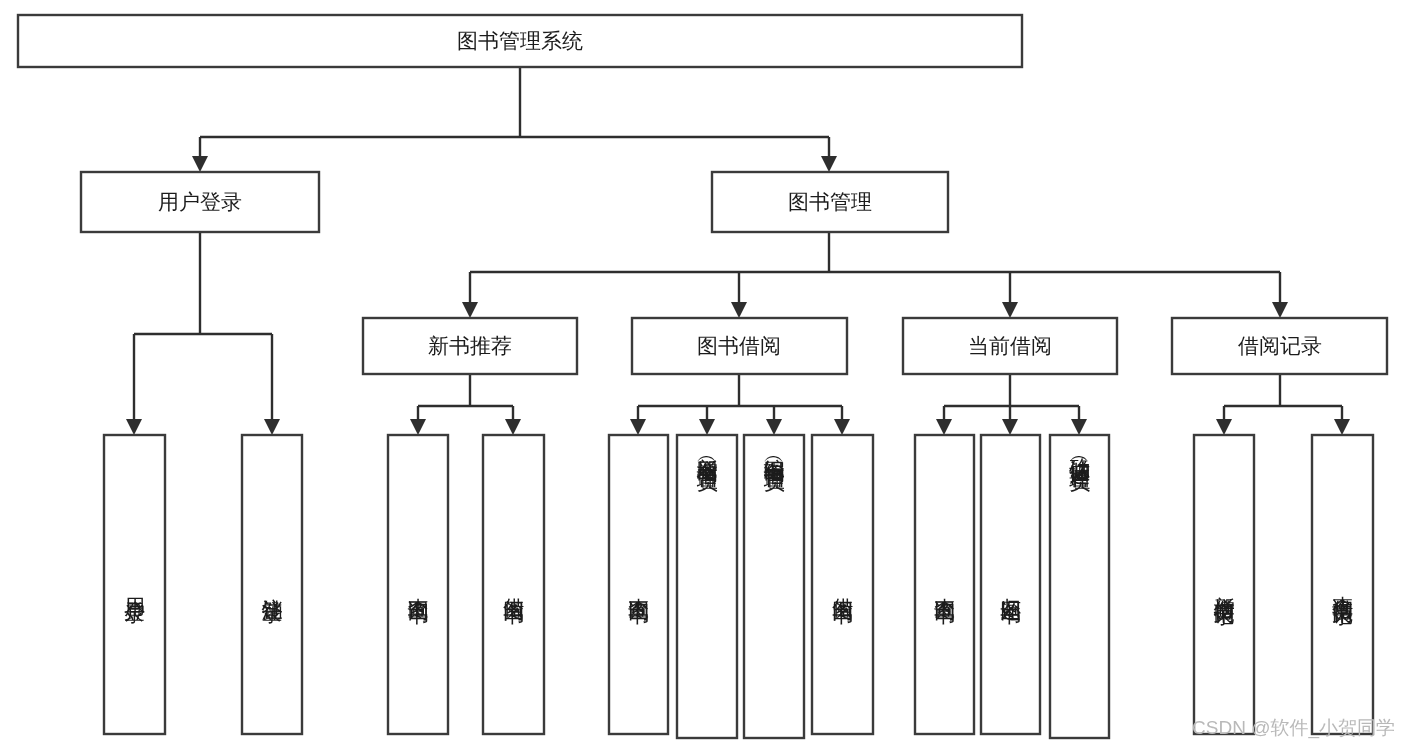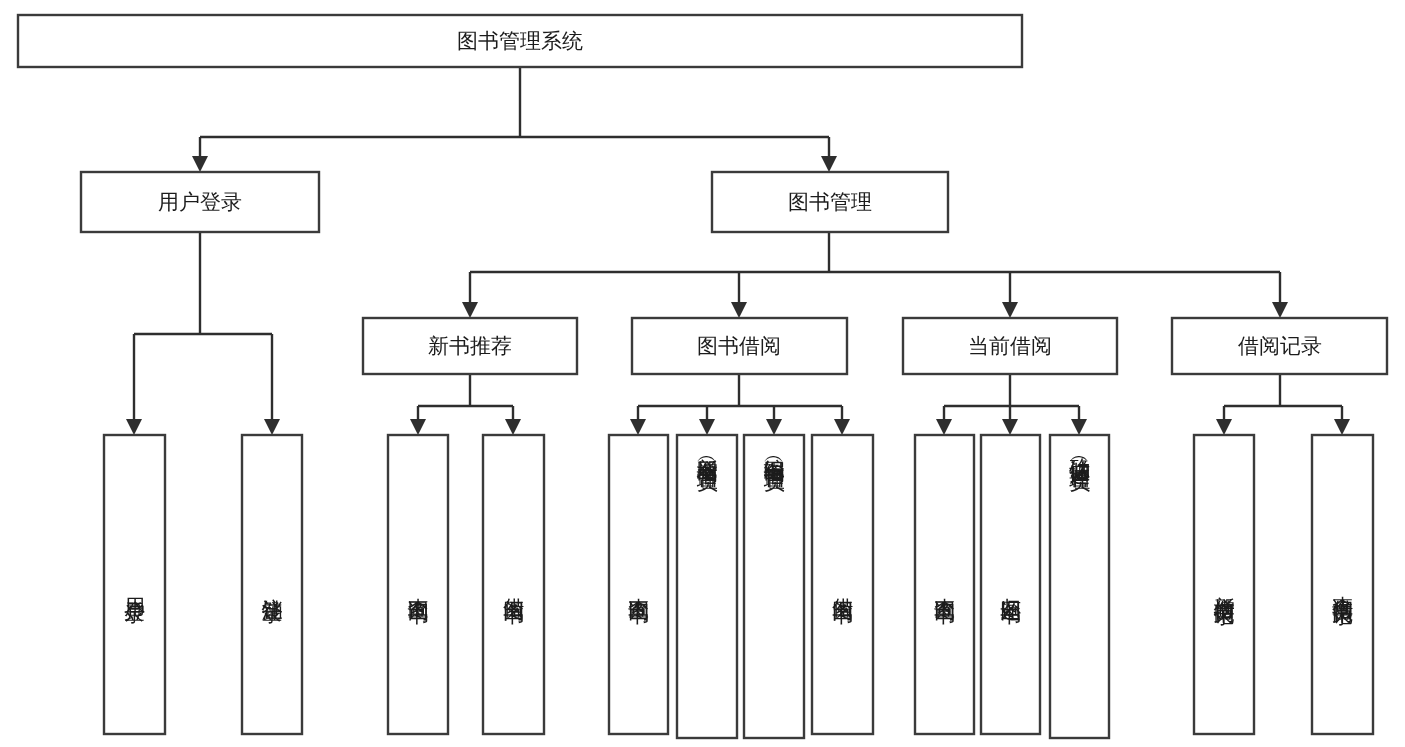--- a/index.html
+++ b/index.html
@@ -216,14 +216,15 @@
   <div class="vlabel" style="left: 609px; top: 435px; width: 59px; height: 299px; display: flex; align-items: center; justify-content: center;">查询图书</div>
   <div class="vlabel" style="left: 677px; top: 441px; width: 60px; height: 295px; justify-content: flex-start; display: flex; align-items: center;">新增图书（管理员）</div>
   <div class="vlabel" style="left: 744px; top: 441px; width: 60px; height: 295px; justify-content: flex-start; display: flex; align-items: center;">编辑图书（管理员）</div>
   <div class="vlabel" style="left: 812px; top: 435px; width: 61px; height: 299px; display: flex; align-items: center; justify-content: center;">借阅图书</div>
   <div class="vlabel" style="left: 915px; top: 435px; width: 59px; height: 299px; display: flex; align-items: center; justify-content: center;">查询图书</div>
   <div class="vlabel" style="left: 981px; top: 435px; width: 59px; height: 299px; display: flex; align-items: center; justify-content: center;">归还图书</div>
   <div class="vlabel" style="left: 1050px; top: 441px; width: 59px; height: 295px; justify-content: flex-start; display: flex; align-items: center;">确认归还（管理员）</div>
   <div class="vlabel" style="left: 1194px; top: 435px; width: 60px; height: 299px; display: flex; align-items: center; justify-content: center;">新增借阅记录</div>
   <div class="vlabel" style="left: 1312px; top: 435px; width: 61px; height: 299px; display: flex; align-items: center; justify-content: center;">查询借阅记录</div>
 
+  <div id="watermark">CSDN @软件_小贺同学</div>
 
 </div>
 
 </body></html>

